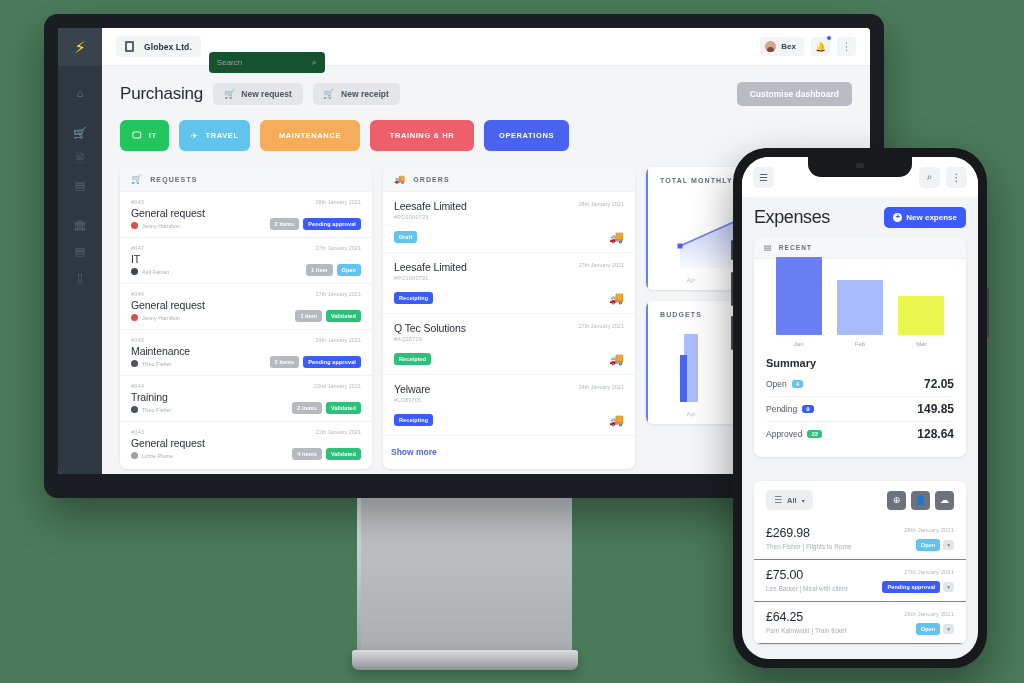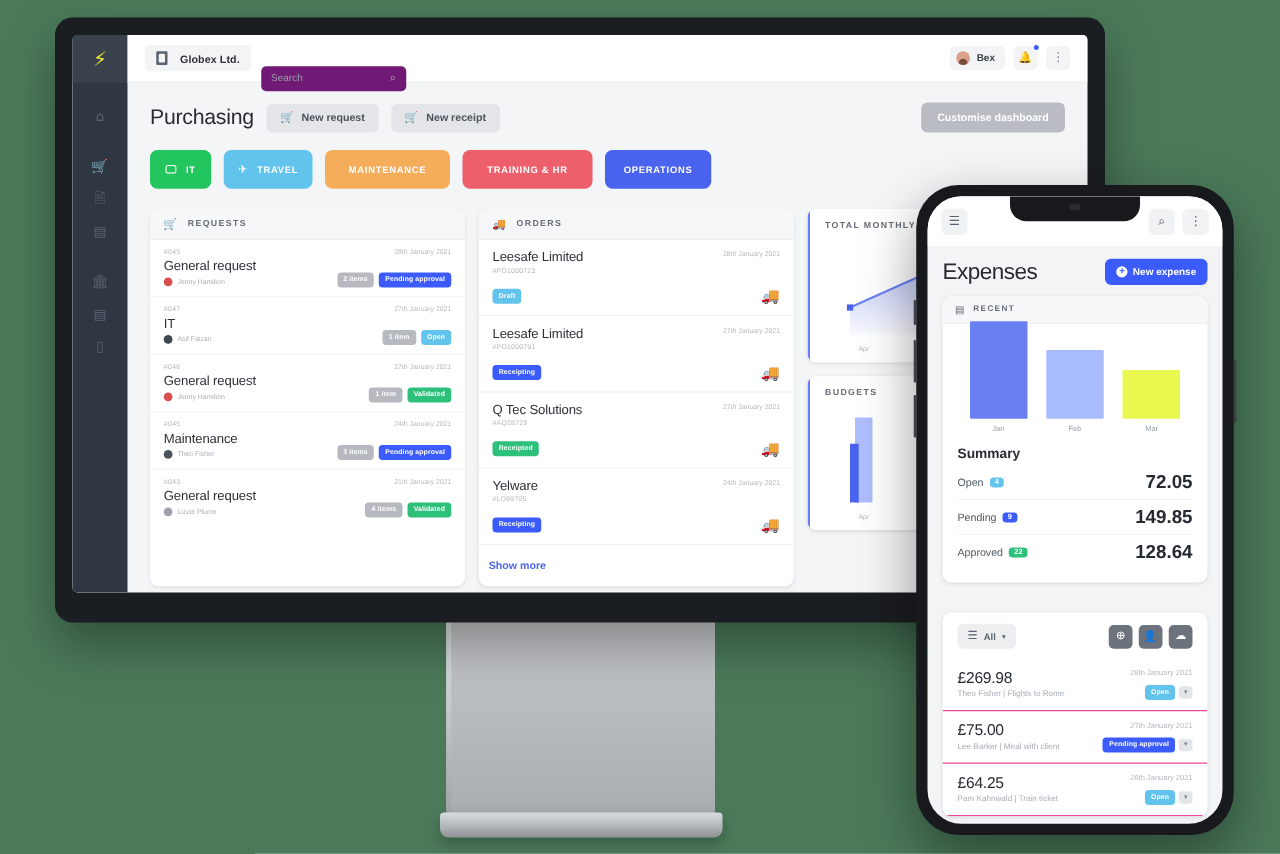--- a/index.html
+++ b/index.html
@@ -59,21 +59,21 @@
     padding: 0 14px; border-bottom: 1px solid #eceef0; flex: 0 0 38px;
   }
   .org {
     display: flex; align-items: center; gap: 10px; background: #f3f4f6;
     border-radius: 4px; padding: 5px 9px;
   }
   .org-ico { width: 9px; height: 11px; background: #5b6470; border-radius: 1px; position: relative;}
   .org-ico:after{content:"";position:absolute;left:2px;top:2px;width:5px;height:7px;background:#f3f4f6;border-radius:1px;}
   .org-name { font-size: 8.5px; color: #2c3138; font-weight: bold; letter-spacing:.1px;}
   .searchbox {
-    margin-left: 8px; width: 116px; background: #701a75; border-radius: 4px;
+    margin-left: 8px; width: 116px; background: #14532d; border-radius: 4px;
     padding: 5px 8px; display: flex; align-items: center; justify-content: space-between; margin-top: 32px;
   }
   .searchbox span { font-size: 8px; color: #9aa1ab; }
   .topbar-right { margin-left: auto; display: flex; align-items: center; gap: 7px; }
   .user-chip { display:flex; align-items:center; gap:5px; background:#f3f4f6; border-radius:4px; padding:4px 8px 4px 5px;}
   .avatar { width:11px; height:11px; border-radius:50%; background:#d9a28c; position:relative; overflow:hidden;}
   .avatar:after{content:"";position:absolute;left:2px;bottom:0;width:7px;height:5px;border-radius:4px 4px 0 0;background:#7a4c3a;}
   .user-name { font-size:8px; color:#3b4插; color:#3b4148; font-weight:bold;}
   .icon-btn { width:19px; height:19px; background:#f3f4f6; border-radius:4px; display:flex;align-items:center;justify-content:center; position:relative; color:#5b6470; font-size:9px;}
   .dot { position:absolute; top:-2px; right:-2px; width:6px;height:6px;border-radius:50%; background:#3b5bfd; border:1.5px solid #fff;}
@@ -161,21 +161,21 @@
   .bars{ display:flex; align-items:flex-end; justify-content:space-around; height:88px; padding:10px 14px 0 14px;}
   .bar-wrap{ display:flex; flex-direction:column; align-items:center; width:46px;}
   .bar{ width:100%; border-radius:1px;}
   .bar-lbl{ font-size:6px; color:#9aa1ab; margin-top:6px;}
   .summary{ padding:10px 12px 11px 12px;}
   .sum-title{ font-size:11px; color:#262b32; font-weight:bold; margin-bottom:3px;}
   .sum-row{ display:flex; align-items:center; padding:5px 0; border-bottom:1px solid #f1f2f4; }
   .sum-row:last-child{ border-bottom:none;}
   .sum-lbl{ font-size:8.5px; color:#4f5862;}
   .chip{ margin-left:5px; border-radius:3px; padding:1px 4px; font-size:6px; color:#fff; font-weight:bold;}
-  .sum-val{ margin-left:auto; font-size:15px; color:#262b32; font-weight:bold;}
+  .sum-val{ margin-left:auto; font-size:12px; color:#262b32; font-weight:bold;}
 
   .list-toolbar{ display:flex; align-items:center; padding:9px 12px 0 12px;}
   .all-pill{ display:flex; align-items:center; gap:5px; background:#eceef0; border-radius:5px; padding:5px 8px; font-size:7.5px; color:#5b6470; font-weight:bold;}
   .tb-btns{ margin-left:auto; display:flex; gap:5px;}
   .tb-btn{ width:19px;height:19px;border-radius:4px;background:#6c737d;color:#fff;display:flex;align-items:center;justify-content:center;font-size:9px;}
   .exp-row{ padding:8px 12px 9px 12px; border-bottom:1px solid #ec4899; position:relative;}
   .exp-amt{ font-size:12.5px; color:#262b32; letter-spacing:-.2px;}
   .exp-sub{ font-size:6.5px; color:#a8aeb6; margin-top:3px;}
   .exp-date{ position:absolute; right:12px; top:9px; font-size:6px; color:#b3b8bf;}
   .exp-tags{ position:absolute; right:12px; bottom:8px; display:flex; gap:3px; align-items:center;}
@@ -325,20 +325,33 @@
                   <span class="req-av" style="background:#4a5360"></span>
                   <span>Theo Fisher</span>
                 </div>
                 <div class="req-date">24th January 2021</div>
                 <div class="req-tags">
                   <span class="tag grey">3 items</span>
                   <span class="tag" style="background:#3b5bfd">Pending approval</span>
                 </div>
               </div>
 
+              <div class="req-row">
+                <div class="req-id">#044</div>
+                <div class="req-title">Training</div>
+                <div class="req-user">
+                  <span class="req-av" style="background:#4a5360"></span>
+                  <span>Theo Fisher</span>
+                </div>
+                <div class="req-date">22nd January 2021</div>
+                <div class="req-tags">
+                  <span class="tag grey">2 items</span>
+                  <span class="tag" style="background:#2cc07a">Validated</span>
+                </div>
+              </div>
 
               <div class="req-row">
                 <div class="req-id">#043</div>
                 <div class="req-title">General request</div>
                 <div class="req-user">
                   <span class="req-av" style="background:#9aa1ab"></span>
                   <span>Lizzie Plume</span>
                 </div>
                 <div class="req-date">21th January 2021</div>
                 <div class="req-tags">

